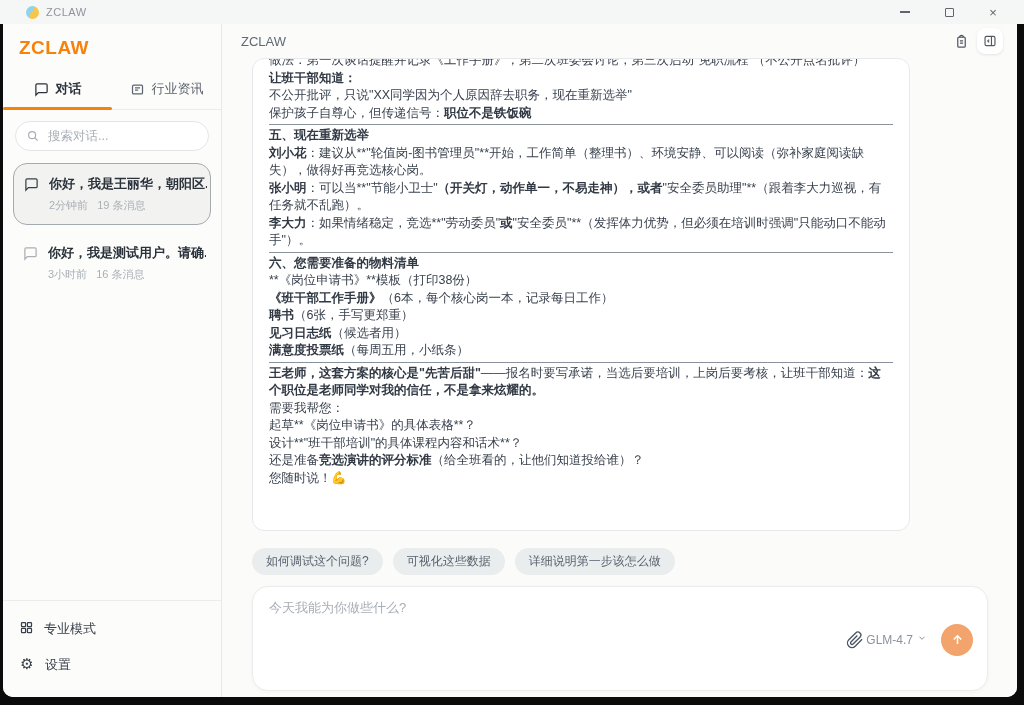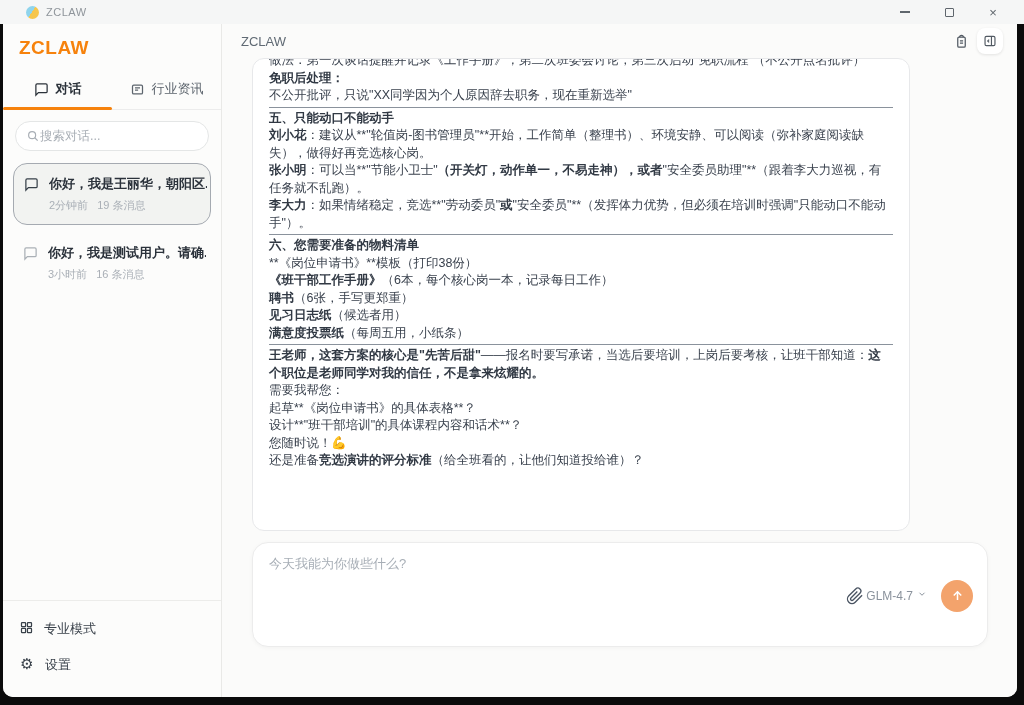--- a/index.html
+++ b/index.html
@@ -28,21 +28,21 @@
              display:flex; flex-direction:column; }
   .side-logo { font-size:19px; font-weight:bold; color:#F6820C; padding:13px 16px 10px 16px; letter-spacing:.5px; }
   .tabs { display:flex; border-bottom:1px solid #ececec; }
   .tab { flex:1; display:flex; align-items:center; justify-content:center; gap:7px;
          height:40px; font-size:13px; color:#5c646d; cursor:pointer; position:relative; }
   .tab.active { color:#2b323a; font-weight:bold; }
   .tab.active::after { content:""; position:absolute; left:0; right:0; bottom:-1px; height:3px;
                        background:#F6820C; border-radius:2px; }
   .tab svg { stroke:currentColor; }
   .searchwrap { padding:11px 12px 8px 12px; }
-  .search { display:flex; align-items:center; gap:0; height:30px; border:1px solid #e4e6e6;
+  .search { display:flex; align-items:center; gap:8px; height:30px; border:1px solid #e4e6e6;
             border-radius:16px; background:#fff; padding:0 10px; color:#a8aeb5; }
   .search input { border:none; outline:none; flex:1; font-size:12.5px; color:#3a414a;
                   font-family:inherit; background:transparent; }
   .search input::placeholder { color:#a8aeb5; }
   .convlist { flex:1; padding:4px 10px; overflow:hidden; }
   .conv { display:flex; gap:10px; padding:11px 10px; border-radius:14px; margin-bottom:8px;
           cursor:pointer; align-items:flex-start; }
   .conv.active { border:1px solid #a5aab1; background:#f2f3f1; }
   .conv .cicon { color:#374049; margin-top:2px; flex-shrink:0; }
   .conv.dim .cicon { color:#aab0b6; }
@@ -215,44 +215,50 @@
               <line x1="14.5" y1="4" x2="14.5" y2="20"></line>
               <polyline points="10.5,9.5 8,12 10.5,14.5"></polyline>
             </svg>
         </span>
       </span>
     </div>
 
     <div class="msg-card">
       <div id="message-body">
           <div class="msg-line clipped"><span>做法：第一次谈话提醒并记录《工作手册》，第二次班委会讨论，第三次启动"免职流程"（不公开点名批评）</span></div>
-          <div class="msg-line"><span class="b">免职后处理：</span></div>
+          <div class="msg-line"><span class="b">让班干部知道：</span></div>
           <div class="msg-line"><span>不公开批评，只说"XX同学因为个人原因辞去职务，现在重新选举"</span></div>
+          <div class="msg-line"><span>保护孩子自尊心，但传递信号：</span><span class="b">职位不是铁饭碗</span></div>
           <div class="msg-hr"></div>
-          <div class="msg-line"><span class="b">五、只能动口不能动手</span></div>
+          <div class="msg-line"><span class="b">五、现在重新选举</span></div>
           <div class="msg-line"><span class="b">刘小花</span><span>：建议从**"轮值岗-图书管理员"**开始，工作简单（整理书）、环境安静、可以阅读（弥补家庭阅读缺失），做得好再竞选核心岗。</span></div>
           <div class="msg-line"><span class="b">张小明</span><span>：可以当**"节能小卫士"</span><span class="b">（开关灯，动作单一，不易走神），或者</span><span>"安全委员助理"**（跟着李大力巡视，有任务就不乱跑）。</span></div>
           <div class="msg-line"><span class="b">李大力</span><span>：如果情绪稳定，竞选**"劳动委员"</span><span class="b">或</span><span>"安全委员"**（发挥体力优势，但必须在培训时强调"只能动口不能动手"）。</span></div>
           <div class="msg-hr"></div>
           <div class="msg-line"><span class="b">六、您需要准备的物料清单</span></div>
           <div class="msg-line"><span>**《岗位申请书》**模板（打印38份）</span></div>
           <div class="msg-line"><span class="b">《班干部工作手册》</span><span>（6本，每个核心岗一本，记录每日工作）</span></div>
           <div class="msg-line"><span class="b">聘书</span><span>（6张，手写更郑重）</span></div>
           <div class="msg-line"><span class="b">见习日志纸</span><span>（候选者用）</span></div>
           <div class="msg-line"><span class="b">满意度投票纸</span><span>（每周五用，小纸条）</span></div>
           <div class="msg-hr"></div>
           <div class="msg-line"><span class="b">王老师，这套方案的核心是"先苦后甜"</span><span>——报名时要写承诺，当选后要培训，上岗后要考核，让班干部知道：</span><span class="b">这个职位是老师同学对我的信任，不是拿来炫耀的。</span></div>
           <div class="msg-line"><span>需要我帮您：</span></div>
           <div class="msg-line"><span>起草**《岗位申请书》的具体表格**？</span></div>
           <div class="msg-line"><span>设计**"班干部培训"的具体课程内容和话术**？</span></div>
+          <div class="msg-line"><span>还是准备</span><span class="b">竞选演讲的评分标准</span><span>（给全班看的，让他们知道投给谁）？</span></div>
           <div class="msg-line"><span>您随时说！💪</span></div>
-          <div class="msg-line"><span>还是准备</span><span class="b">竞选演讲的评分标准</span><span>（给全班看的，让他们知道投给谁）？</span></div>
         </div>
     </div>
 
+    <div class="chips">
+      <span class="chip">如何调试这个问题?</span>
+      <span class="chip">可视化这些数据</span>
+      <span class="chip">详细说明第一步该怎么做</span>
+    </div>
 
     <div class="composer">
       <textarea placeholder="今天我能为你做些什么?" style=""></textarea>
       <div class="composer-row">
         <span class="attach">
           <svg width="18" height="18" viewBox="0 0 24 24" fill="none" stroke="currentColor" stroke-width="1.8">
               <path d="M21.44 11.05l-9.19 9.19a6 6 0 0 1-8.49-8.49l9.19-9.19a4 4 0 0 1 5.66 5.66l-9.2 9.19a2 2 0 0 1-2.83-2.83l8.49-8.48"></path>
             </svg>
         </span>
         <span class="composer-right">

